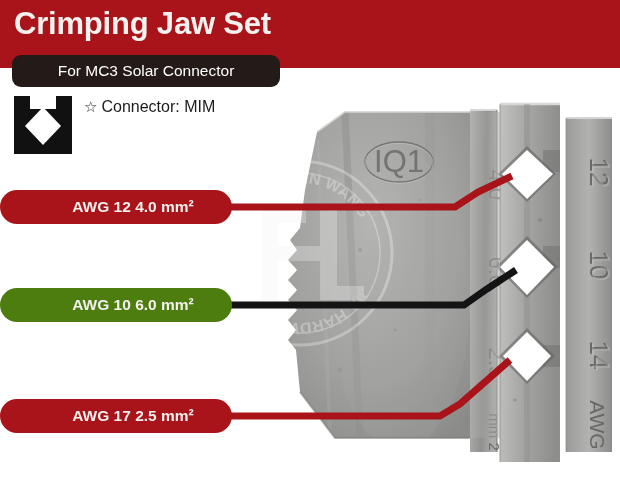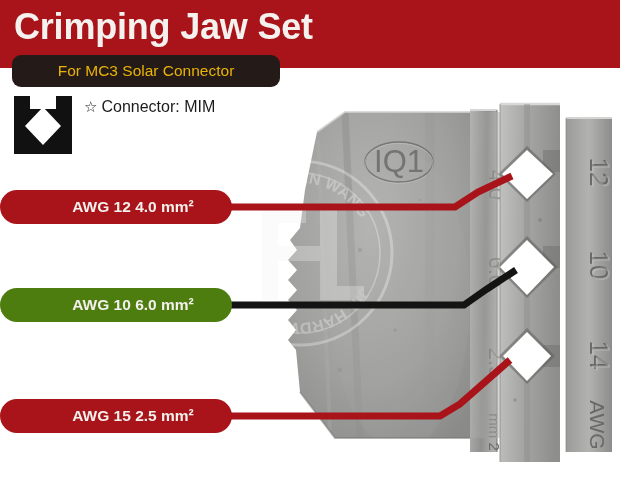--- a/index.html
+++ b/index.html
@@ -27,21 +27,21 @@
     top: 0;
     width: 620px;
     height: 68px;
     background: #a81419;
     z-index: 6;
   }
   .header-title {
     position: absolute;
     left: 14px;
     top: 6px;
-    font-size: 36px;
+    font-size: 31px;
     font-weight: bold;
     color: #f4f1ee;
     letter-spacing: -0.2px;
     white-space: nowrap;
     z-index: 8;
   }
 
   .subtitle-pill {
     position: absolute;
     left: 12px;
@@ -53,21 +53,21 @@
     z-index: 9;
   }
   .subtitle-text {
     position: absolute;
     left: 0;
     top: 0;
     width: 268px;
     height: 32px;
     line-height: 32px;
     text-align: center;
-    color: #eab308;
+    color: #ffffff;
     font-size: 15.5px;
     white-space: nowrap;
   }
 
   
   .die-icon {
     position: absolute;
     left: 14px;
     top: 96px;
     width: 58px;
@@ -326,16 +326,16 @@
 
   <div class="callout red" id="callout-0">
     <div class="callout-text">AWG 12   4.0 mm²</div>
   </div>
 
   <div class="callout dark" id="callout-1">
     <div class="callout-text">AWG 10   6.0 mm²</div>
   </div>
 
   <div class="callout red" id="callout-2">
-    <div class="callout-text">AWG 15   2.5 mm²</div>
+    <div class="callout-text">AWG 17   2.5 mm²</div>
   </div>
 
 </div>
 
 </body></html>

